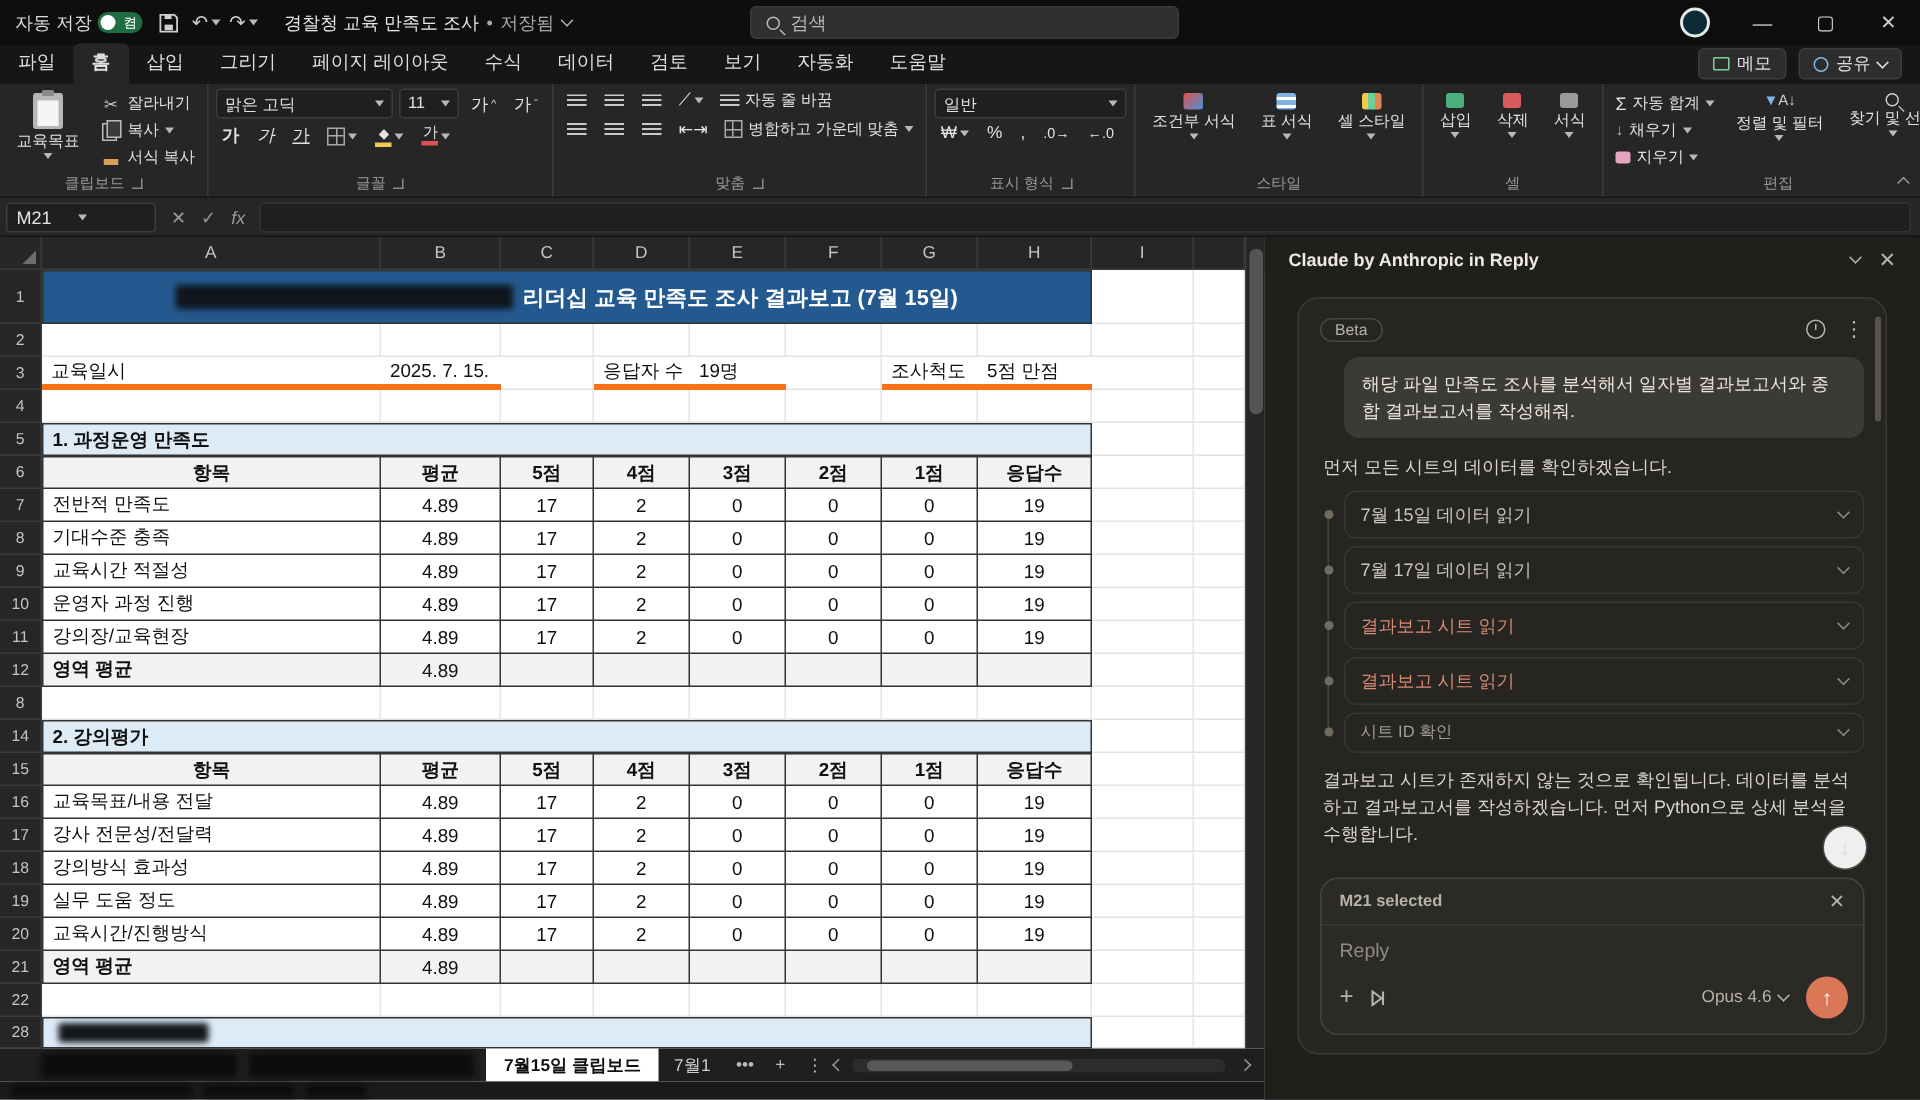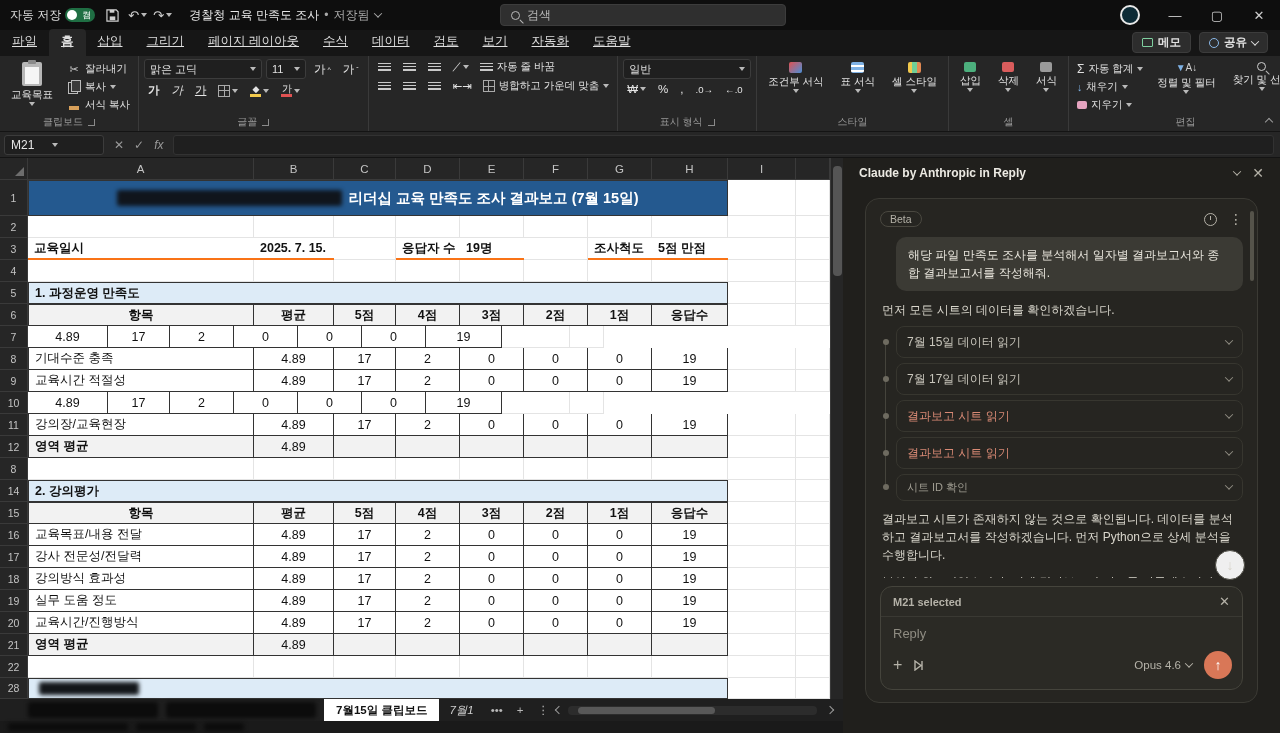--- a/index.html
+++ b/index.html
@@ -25,21 +25,21 @@
   .mag { width:9px; height:9px; border:1.4px solid #b9b9b9; border-radius:50%; position:relative; display:inline-block; }
   .mag::after { content:''; position:absolute; width:5px; height:1.4px; background:#b9b9b9; transform:rotate(45deg); left:7px; top:9px; }
   .tb-right { margin-left:auto; display:flex; align-items:center; height:100%; }
   .avatar { width:20px; height:20px; border-radius:50%; background:#0d2b36; border:2px solid #e8e8e8; margin-right:14px; }
   .winbtn { width:42px; height:30px; display:flex; align-items:center; justify-content:center; color:#cfcfcf; font-size:13px; }
 
   
   .tabrow { position:absolute; left:0; top:30px; width:1280px; height:26px; background:#161616; display:flex; align-items:flex-end; color:#dedede; font-size:12.5px; }
   .rtab { padding:4px 12px 6px; cursor:default; }
   .rtab.active { background:#262626; border-radius:4px 4px 0 0; font-weight:bold; }
-  .tabrow-right { margin-left:auto; display:flex; align-items:center; gap:8px; padding:0 12px 3px;font-weight:bold; }
+  .tabrow-right { margin-left:auto; display:flex; align-items:center; gap:8px; padding:0 12px 3px; }
   .mini-btn { display:flex; align-items:center; gap:5px; background:#2d2d2d; border:1px solid #3c3c3c; border-radius:4px; padding:2px 9px; font-size:11.5px; color:#e0e0e0; }
   .note-ic { width:11px; height:9px; border:1.2px solid #7fd0a0; border-radius:1px; display:inline-block; }
   .share-ic { width:10px; height:10px; border:1.2px solid #8ab8e8; border-radius:50%; display:inline-block; }
 
   
   .ribbon { position:absolute; left:0; top:56px; width:1280px; height:76px; background:#262626; display:flex; color:#e0e0e0; font-size:11px; border-bottom:1px solid #141414; }
   .rgroup { display:flex; flex-direction:column; border-right:1px solid #3a3a3a; padding:3px 5px 0; flex:0 0 auto; }
   .rg-body { display:flex; gap:5px; flex:1; align-items:flex-start; }
   .rg-label { font-size:10px; color:#999; text-align:center; padding:1px 0 2px; display:flex; align-items:center; justify-content:center; gap:5px; }
   .launcher { width:7px; height:7px; border-right:1.2px solid #8a8a8a; border-bottom:1.2px solid #8a8a8a; display:inline-block; }
@@ -86,31 +86,31 @@
   .cell { flex:0 0 auto; font-size:12.5px; color:#111; display:flex; align-items:center; overflow:hidden; }
   .c-plain { border-right:1px solid #e4e4e4; border-bottom:1px solid #e4e4e4; }
   .c-title { background:#24598F; color:#fff; font-weight:bold; font-size:14.5px; justify-content:center; border:1px solid #333; gap:6px; }
   .c-section { background:#DDEBF7; font-weight:bold; padding-left:6px; border:1px solid #333; gap:8px; }
   .c-th { background:#F2F2F2; font-weight:bold; justify-content:center; border-right:1px solid #333; border-bottom:1px solid #333; border-top:1px solid #333; }
   .c-td { justify-content:center; border-right:1px solid #333; border-bottom:1px solid #333; }
   .c-td.left, .c-avg.left { justify-content:flex-start; padding-left:6px; }
   .c-avg { background:#F2F2F2; justify-content:center; border-right:1px solid #333; border-bottom:1px solid #333; }
   .c-avg.left { font-weight:bold; }
   .edge-l { border-left:1px solid #333; }
-  .c-info { font-weight:bold; padding-left:6px; border-bottom:2px solid #f97316; }
+  .c-info { font-weight:normal; padding-left:6px; border-bottom:4px solid #f97316; }
   .redact-inline { display:inline-block; width:225px; height:16px; background:#10151c; filter:blur(2px); border-radius:2px; }
   .redact-sm { display:inline-block; width:100px; height:13px; background:#13161a; filter:blur(2px); border-radius:2px; margin-left:4px; }
   .vscroll { position:absolute; right:0; top:0; width:13px; height:541px; background:#262626; border-left:1px solid #3a3a3a; }
   .vthumb { position:absolute; left:2px; top:8px; width:9px; height:110px; background:#555; border-radius:4px; }
 
   
   .tabsbar { position:absolute; left:0; bottom:12px; width:843px; height:22px; background:#1f1f1f; display:flex; align-items:center; color:#cfcfcf; font-size:11.5px; }
   .redact-blob { background:#0c0c0c; filter:blur(2px); border-radius:2px; height:16px; }
   .sheettab.active { background:#ffffff; color:#111; height:22px; display:flex; align-items:center; padding:0 12px; font-weight:bold; }
-  .sheettab.partial { padding:0 10px; color:#d0d0d0;font-style:italic; }
+  .sheettab.partial { padding:0 10px; color:#d0d0d0; }
   .tab-sym { padding:0 7px; color:#b9b9b9; }
   .htrack { flex:1; height:9px; margin:0 10px 0 6px; background:#2c2c2c; border-radius:4px; position:relative; }
   .hthumb { position:absolute; left:4%; top:1px; width:55%; height:7px; background:#585858; border-radius:4px; }
   .statusbar { position:absolute; left:0; bottom:0; width:843px; height:12px; background:#1a1a1a; display:flex; align-items:center; gap:8px; padding-left:8px; }
 
   
   .panel { position:absolute; left:843px; top:158px; width:437px; height:575px; background:#201f1c; color:#d9d6cc; }
   .p-header { height:30px; display:flex; align-items:center; padding:0 16px; gap:12px; }
   .p-title { font-size:12px; font-weight:bold; color:#eceae3; flex:1; }
   .p-hic { color:#b5b2a8; display:inline-flex; align-items:center; }
@@ -175,21 +175,21 @@
   </div>
   <div class="tb-right">
     <span class="avatar"></span>
     <span class="winbtn">—</span>
     <span class="winbtn">▢</span>
     <span class="winbtn">✕</span>
   </div>
 </div>
 
 <div class="tabrow">
-  <div id="ribbon-tabs" style="display:flex;align-items:flex-end;text-decoration:underline;">
+  <div id="ribbon-tabs" style="display:flex;align-items:flex-end;">
       <div class="rtab">파일</div>
       <div class="rtab active">홈</div>
       <div class="rtab">삽입</div>
       <div class="rtab">그리기</div>
       <div class="rtab">페이지 레이아웃</div>
       <div class="rtab">수식</div>
       <div class="rtab">데이터</div>
       <div class="rtab">검토</div>
       <div class="rtab">보기</div>
       <div class="rtab">자동화</div>
@@ -318,20 +318,24 @@
             </span>
           <span class="gbtn">⇤⇥</span>
           <span class="sbtn">
               <span class="bord-ic"></span>
               <span>병합하고 가운데 맞춤</span>
               <span class="dd"></span>
             </span>
         </div>
       </div>
     </div>
+    <div class="rg-label">
+        <span>맞춤</span>
+        <span class="launcher"></span>
+      </div>
   </div>
 
   <div class="rgroup">
     <div class="rg-body">
       <div class="font-grid">
         <div class="frow">
             <span class="fbox num-sel">
               <span style="flex:1">일반</span>
               <span class="dd"></span>
             </span>
@@ -529,20 +533,21 @@
         <div class="cell c-th" style="width: 64px;">4점</div>
         <div class="cell c-th" style="width: 64px;">3점</div>
         <div class="cell c-th" style="width: 64px;">2점</div>
         <div class="cell c-th" style="width: 64px;">1점</div>
         <div class="cell c-th" style="width: 76px;">응답수</div>
         <div class="cell c-plain" style="width: 68px;"></div>
         <div class="cell c-plain" style="width: 34px;"></div>
       </div>
       <div class="g-row" style="height: 22px;">
         <div class="rowhdr">7</div>
+        <div class="cell c-td left edge-l" style="width: 226px;">전반적 만족도</div>
         <div class="cell c-td" style="width: 80px;">4.89</div>
         <div class="cell c-td" style="width: 62px;">17</div>
         <div class="cell c-td" style="width: 64px;">2</div>
         <div class="cell c-td" style="width: 64px;">0</div>
         <div class="cell c-td" style="width: 64px;">0</div>
         <div class="cell c-td" style="width: 64px;">0</div>
         <div class="cell c-td" style="width: 76px;">19</div>
         <div class="cell c-plain" style="width: 68px;"></div>
         <div class="cell c-plain" style="width: 34px;"></div>
       </div>
@@ -567,20 +572,21 @@
         <div class="cell c-td" style="width: 64px;">2</div>
         <div class="cell c-td" style="width: 64px;">0</div>
         <div class="cell c-td" style="width: 64px;">0</div>
         <div class="cell c-td" style="width: 64px;">0</div>
         <div class="cell c-td" style="width: 76px;">19</div>
         <div class="cell c-plain" style="width: 68px;"></div>
         <div class="cell c-plain" style="width: 34px;"></div>
       </div>
       <div class="g-row" style="height: 22px;">
         <div class="rowhdr">10</div>
+        <div class="cell c-td left edge-l" style="width: 226px;">운영자 과정 진행</div>
         <div class="cell c-td" style="width: 80px;">4.89</div>
         <div class="cell c-td" style="width: 62px;">17</div>
         <div class="cell c-td" style="width: 64px;">2</div>
         <div class="cell c-td" style="width: 64px;">0</div>
         <div class="cell c-td" style="width: 64px;">0</div>
         <div class="cell c-td" style="width: 64px;">0</div>
         <div class="cell c-td" style="width: 76px;">19</div>
         <div class="cell c-plain" style="width: 68px;"></div>
         <div class="cell c-plain" style="width: 34px;"></div>
       </div>

